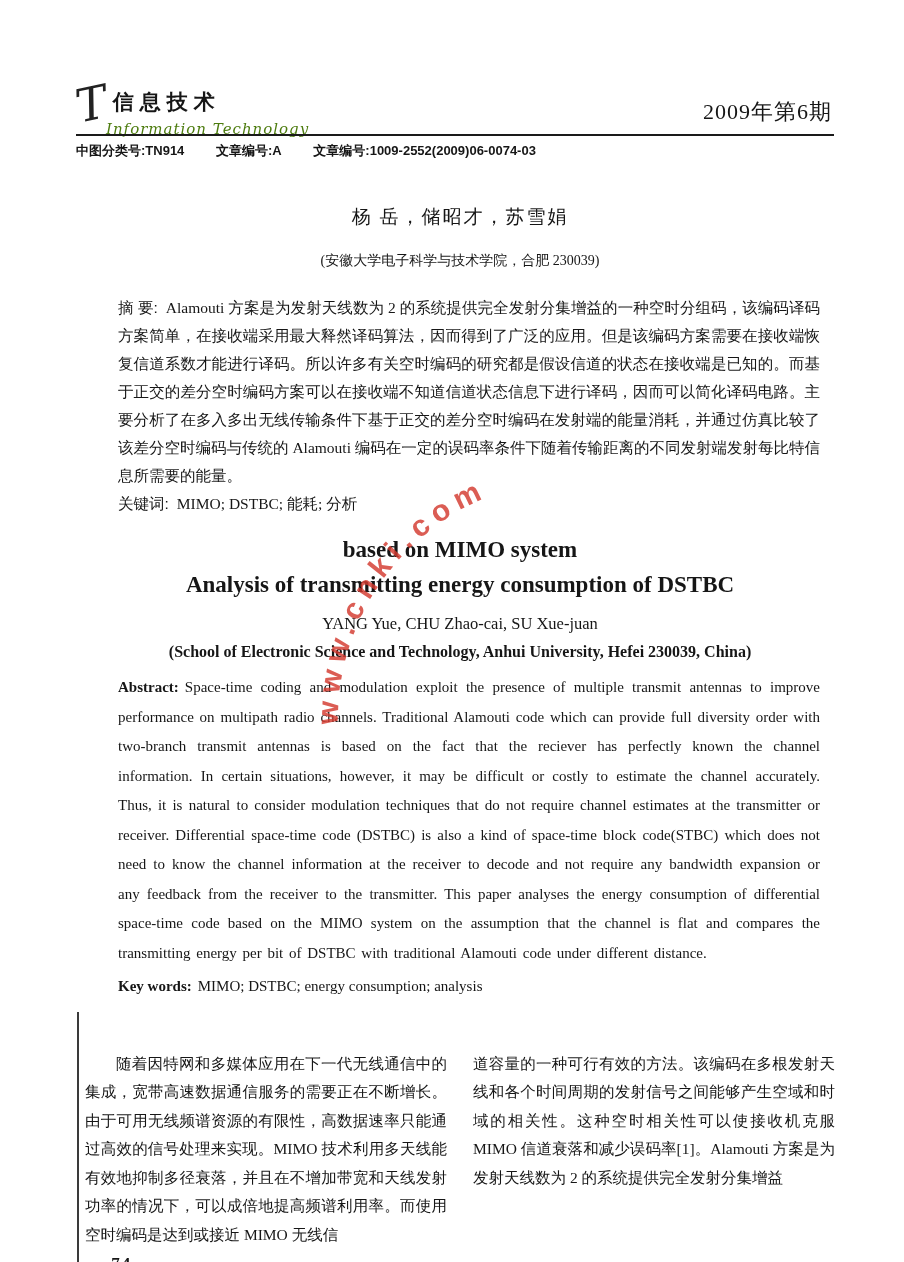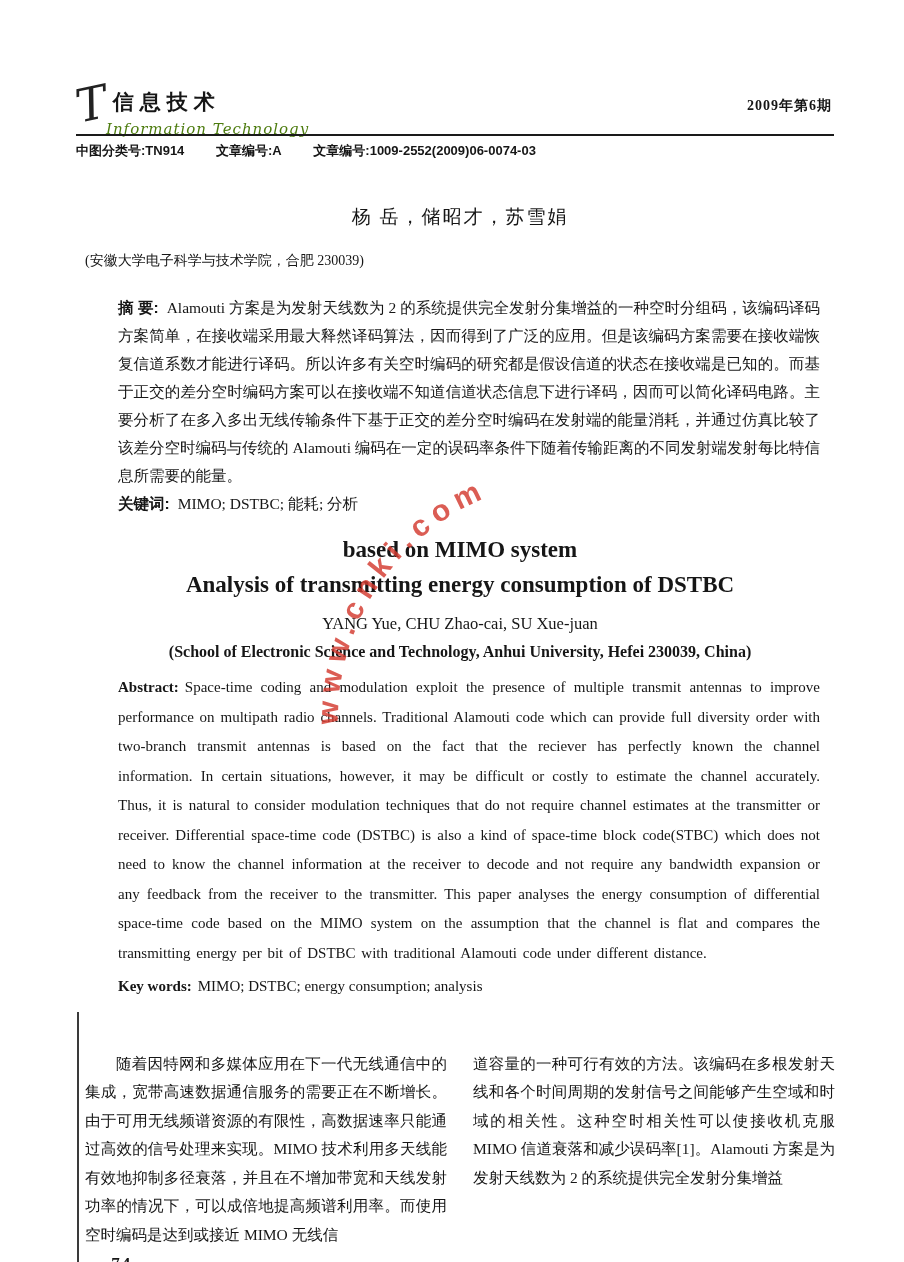--- a/index.html
+++ b/index.html
@@ -17,45 +17,45 @@
   }
   .journal-cn {
     font-family:"Liberation Sans",sans-serif; font-weight:bold;
     font-size:21px; letter-spacing:6px; padding-top:4px;
   }
   .journal-en {
     font-family:"DejaVu Serif",serif; font-style:italic; font-size:15px;
     margin:-4px 0 0 30px; letter-spacing:1px; color:#4d7c0f;
   }
   .issue {
-    position:absolute; top:97px; right:72px; font-weight:bold;
-    font-size:14px; letter-spacing:1px;
+    position:absolute; top:97px; right:72px; font-weight:normal;
+    font-size:22px; letter-spacing:1px;
   }
   .header-rule {
     position:absolute; top:134px; left:76px; right:70px;
     border-top:2px solid #1a1a1a; height:0;
   }
   .meta {
     position:absolute; top:142px; left:76px;
     font-family:"Liberation Sans",sans-serif; font-weight:bold; font-size:13px;
   }
   .meta span { margin-right:28px; }
   
   .content { position:absolute; top:168px; left:85px; width:750px; }
   .title-cn {
     text-align:center; font-family:"Liberation Sans",sans-serif;
     font-weight:bold; font-size:29px; letter-spacing:3px; margin:26px 0 0 0;
   }
   .authors-cn { text-align:center; font-size:19px; letter-spacing:2px; margin-top:36px; }
-  .affil-cn { text-align:left; font-size:14px; margin-top:22px; }
+  .affil-cn { text-align:center; font-size:14px; margin-top:22px; }
   .abstract-cn {
     margin:24px 0 0 33px; width:702px; text-align:justify;
     font-size:15.5px; line-height:28px;
   }
-  .cn-label { font-family:"Liberation Sans",sans-serif; font-weight:bold; margin-right:8px; }
+  .cn-label { font-family:"Liberation Sans",sans-serif; font-weight:normal; margin-right:8px; }
   .keywords-cn { margin:0 0 0 33px; width:702px; font-size:15.5px; line-height:28px; }
   .title-en {
     text-align:center; font-weight:bold; font-size:23px;
     line-height:35px; margin-top:14px;
   }
   .authors-en { text-align:center; font-size:16.5px; margin-top:12px; }
   .affil-en { text-align:center; font-weight:bold; font-size:16px; margin-top:9px; }
   .abstract-en {
     margin:12px 0 0 33px; width:702px; text-align:justify;
     font-size:15px; line-height:29.5px; word-spacing:2px;

